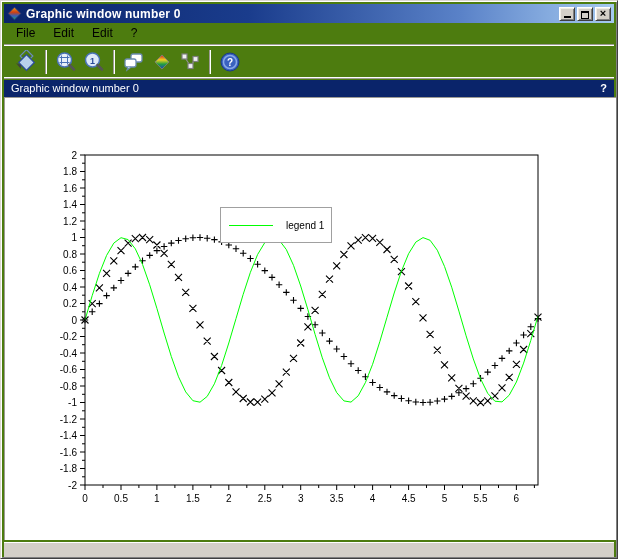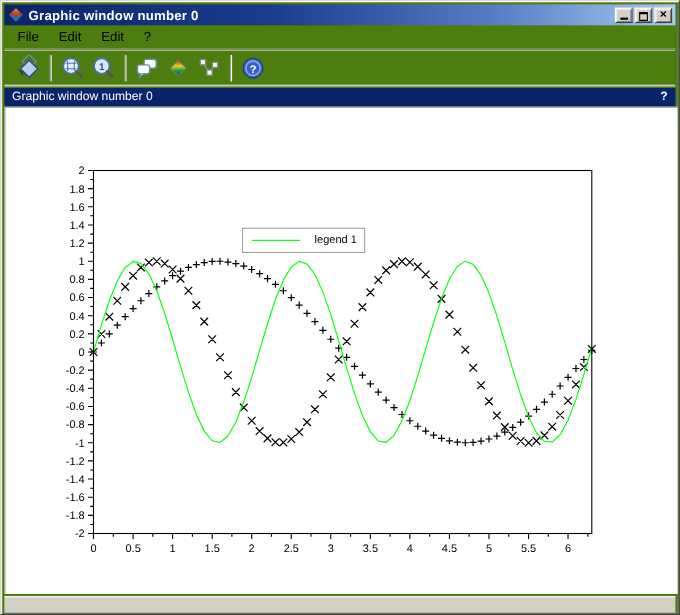--- a/index.html
+++ b/index.html
@@ -35,21 +35,21 @@
              align-items:center; justify-content:center; padding:0; }
   .toolsep { width:2px; height:24px; border-left:1px solid #9c9a93; border-right:1px solid #ffffff; margin:0 5px; }
   
   .infobar { position:absolute; top:79px; left:3px; right:3px; height:17px; background:#0a246a;
              color:#ffffff; font-size:11px; line-height:17px; padding:0 7px;
              display:flex; justify-content:space-between; }
   .infobar .help { font-weight:bold; }
   
   .canvas { position:absolute; top:96px; left:3px; width:612px; height:443px; background:#ffffff;
             box-shadow: inset 1px 1px 0 #9c9a93; }
-  .legend-box { position:absolute; left:216px; top:110px; width:112px; height:23px;
+  .legend-box { position:absolute; left:216px; top:110px; width:112px; height:36px;
                 border:1px solid #a0a0a0; background:#ffffff; display:flex; align-items:center;
                 padding-left:8px; }
   .legend-line { display:inline-block; width:44px; height:0; border-top:1px solid #00ff00; }
   .legend-label { font-size:10px; color:#000; margin-left:13px; }
   
   .statusbar { position:absolute; left:3px; right:3px; top:541px; height:15px; background:#d4d0c8;
                border-top:1px solid #ffffff; font-size:11px; color:#000; padding:0 4px; }
 </style>
 </head>
 <body>

